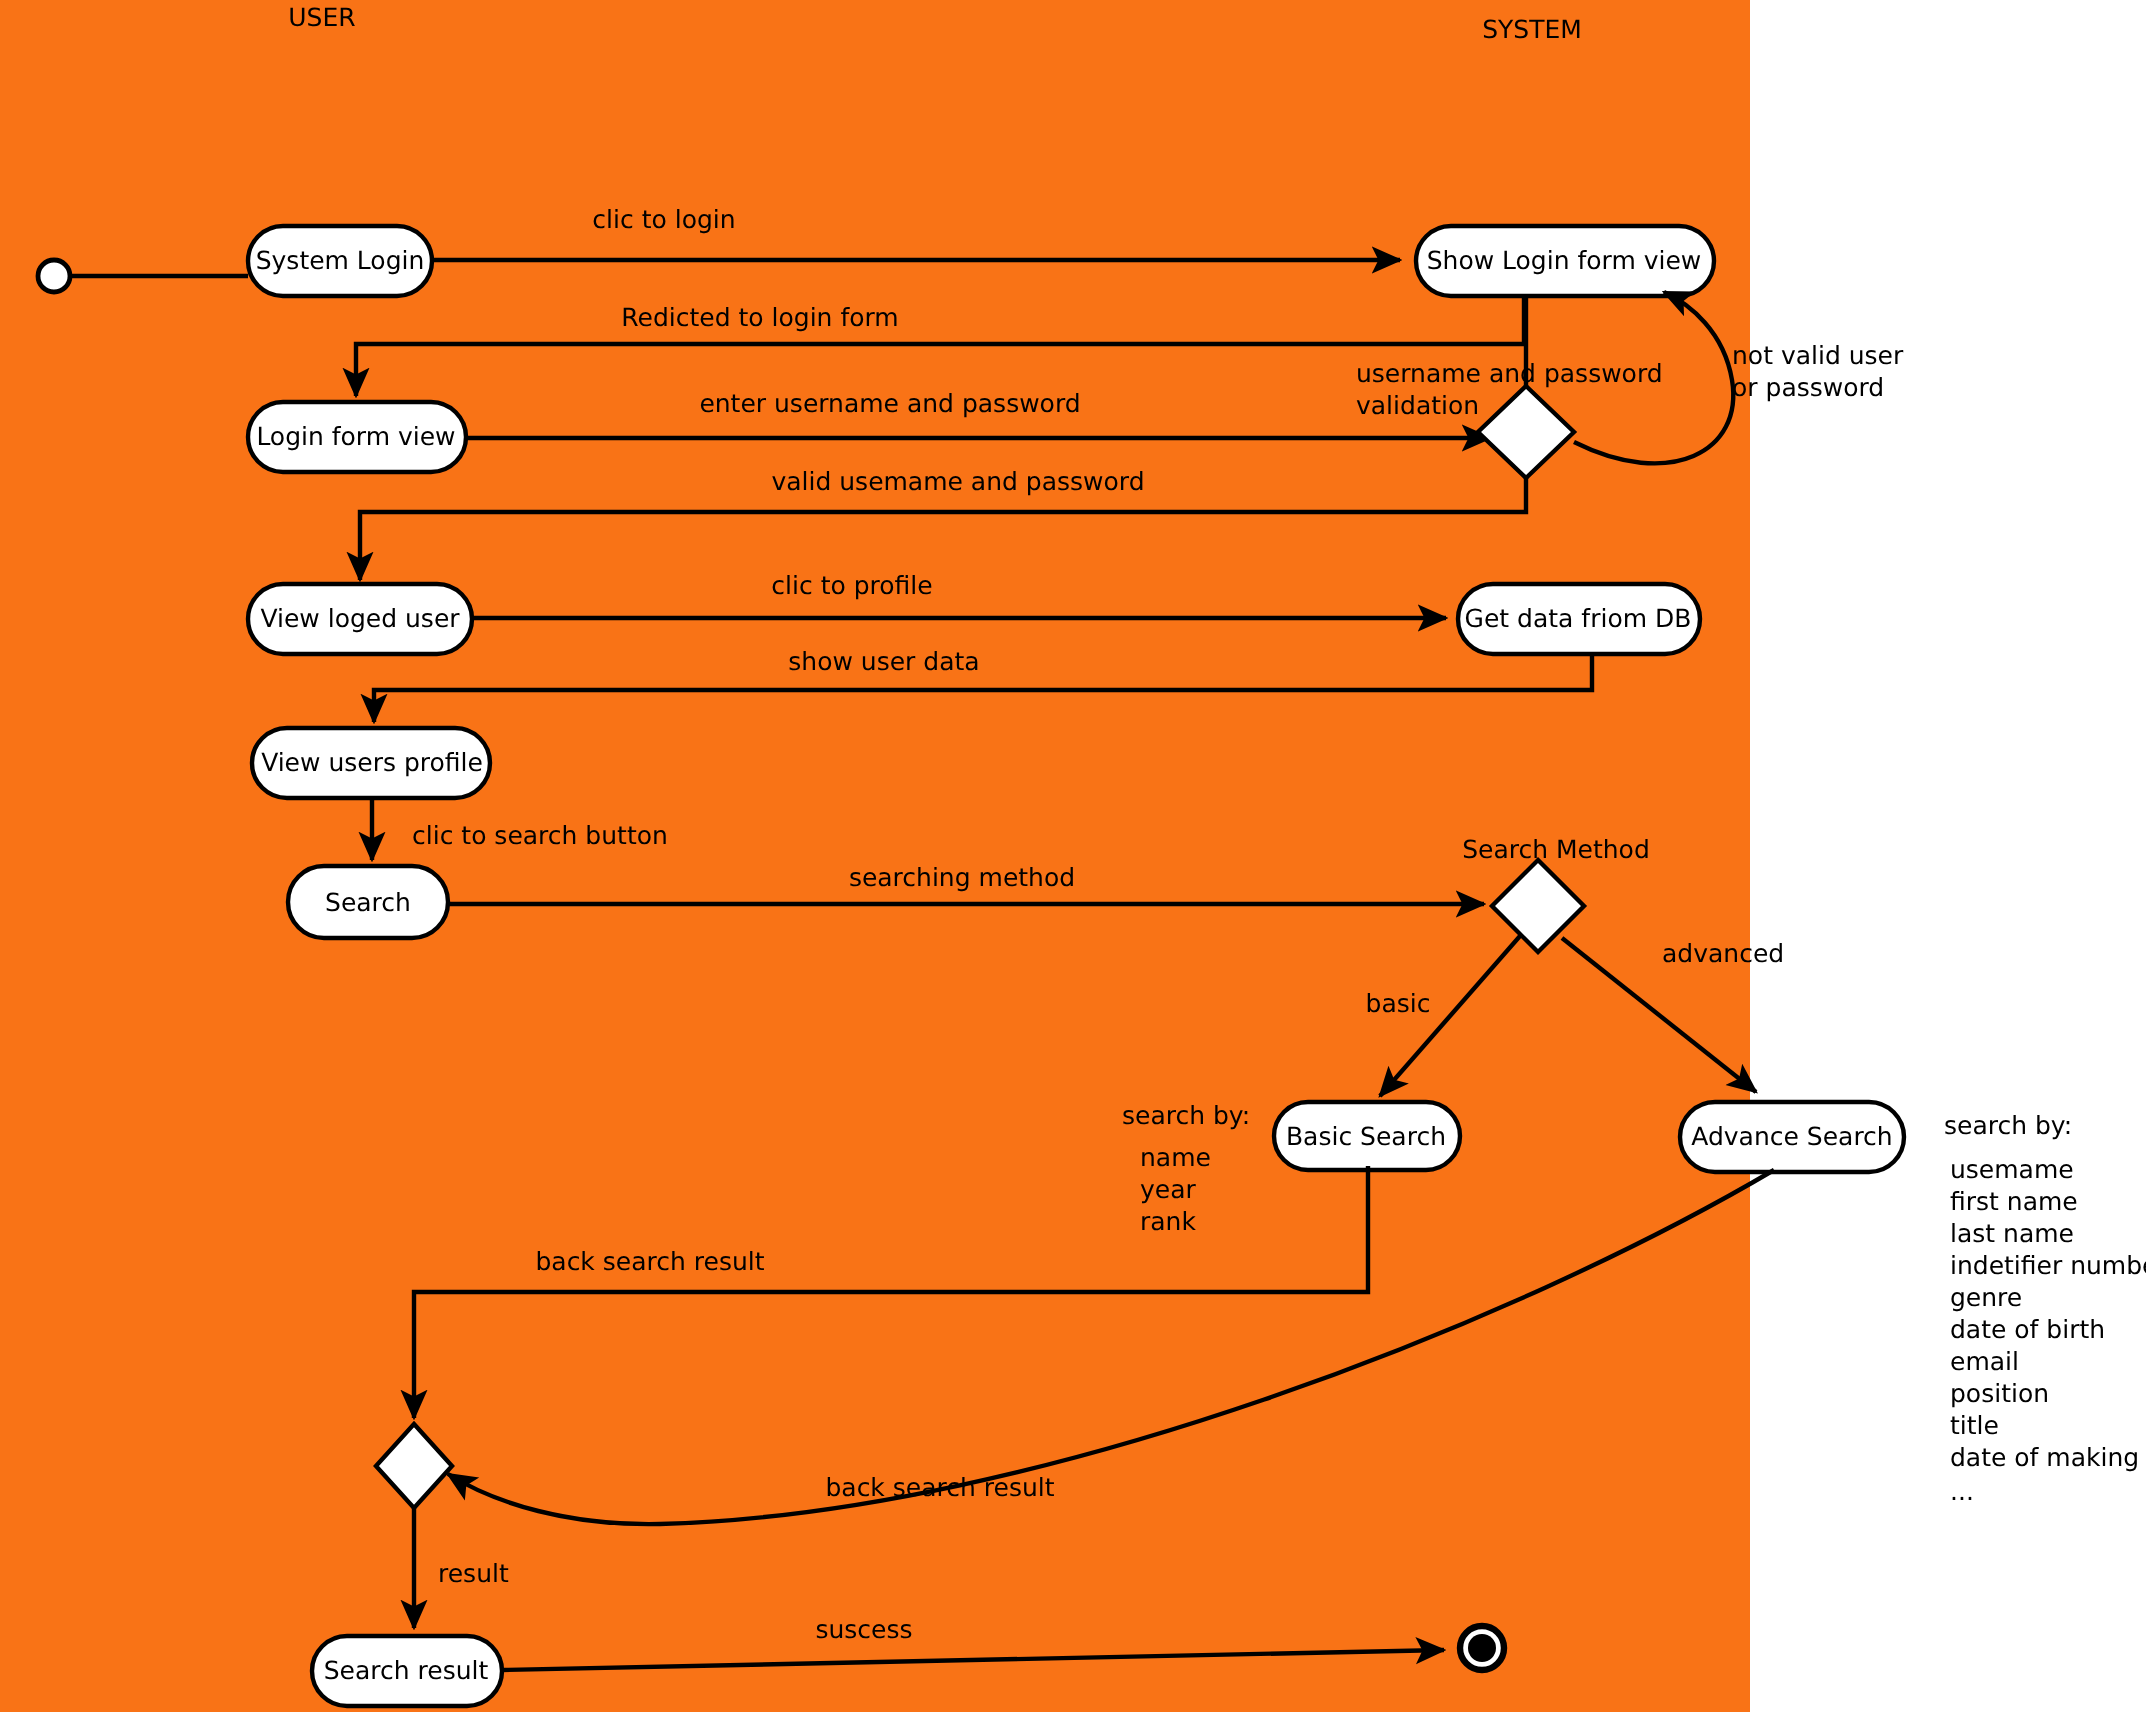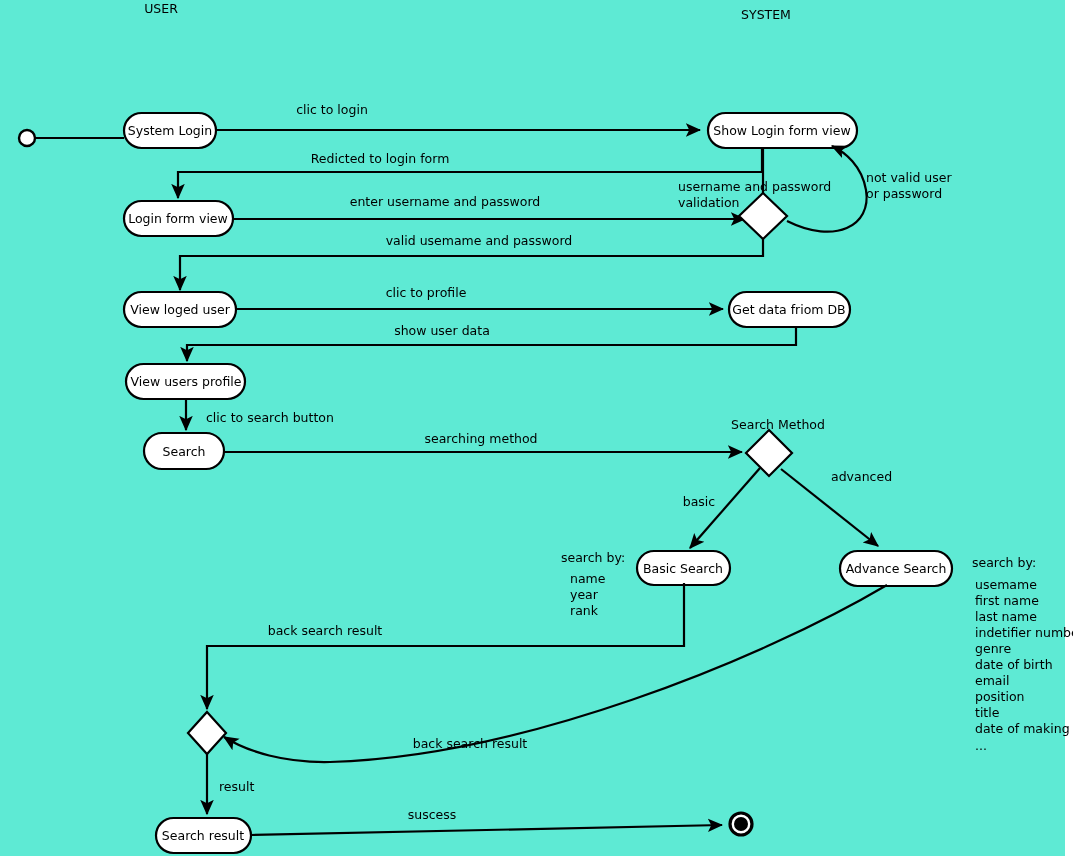--- a/index.html
+++ b/index.html
@@ -9,23 +9,23 @@
   }
   body {
     width: 1073px;
     height: 856px;
     font-family: "DejaVu Sans", sans-serif;
     color: #000000;
     overflow: hidden;
   }
   #canvas {
     position: relative;
-    width: 1065px;
+    width: 875px;
     height: 856px;
-    background: #5eead4;
+    background: #f97316;
   }
   svg.diagram {
     position: absolute;
     left: 0;
     top: 0;
     width: 1073px;
     height: 856px;
   }
   .flowline {
     fill: none;

